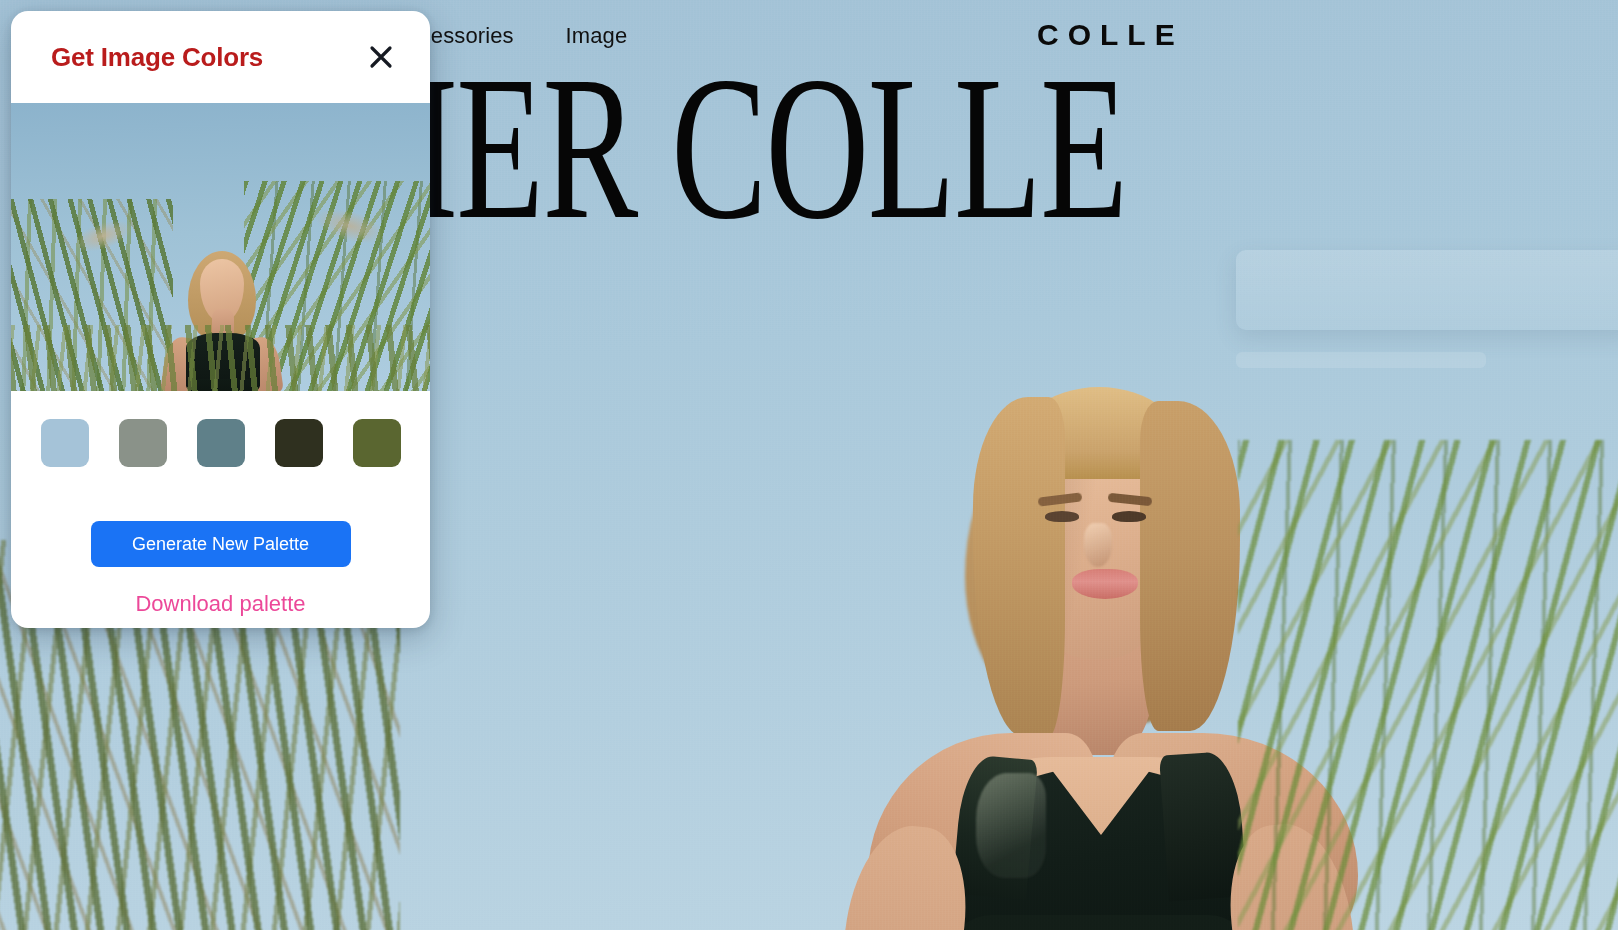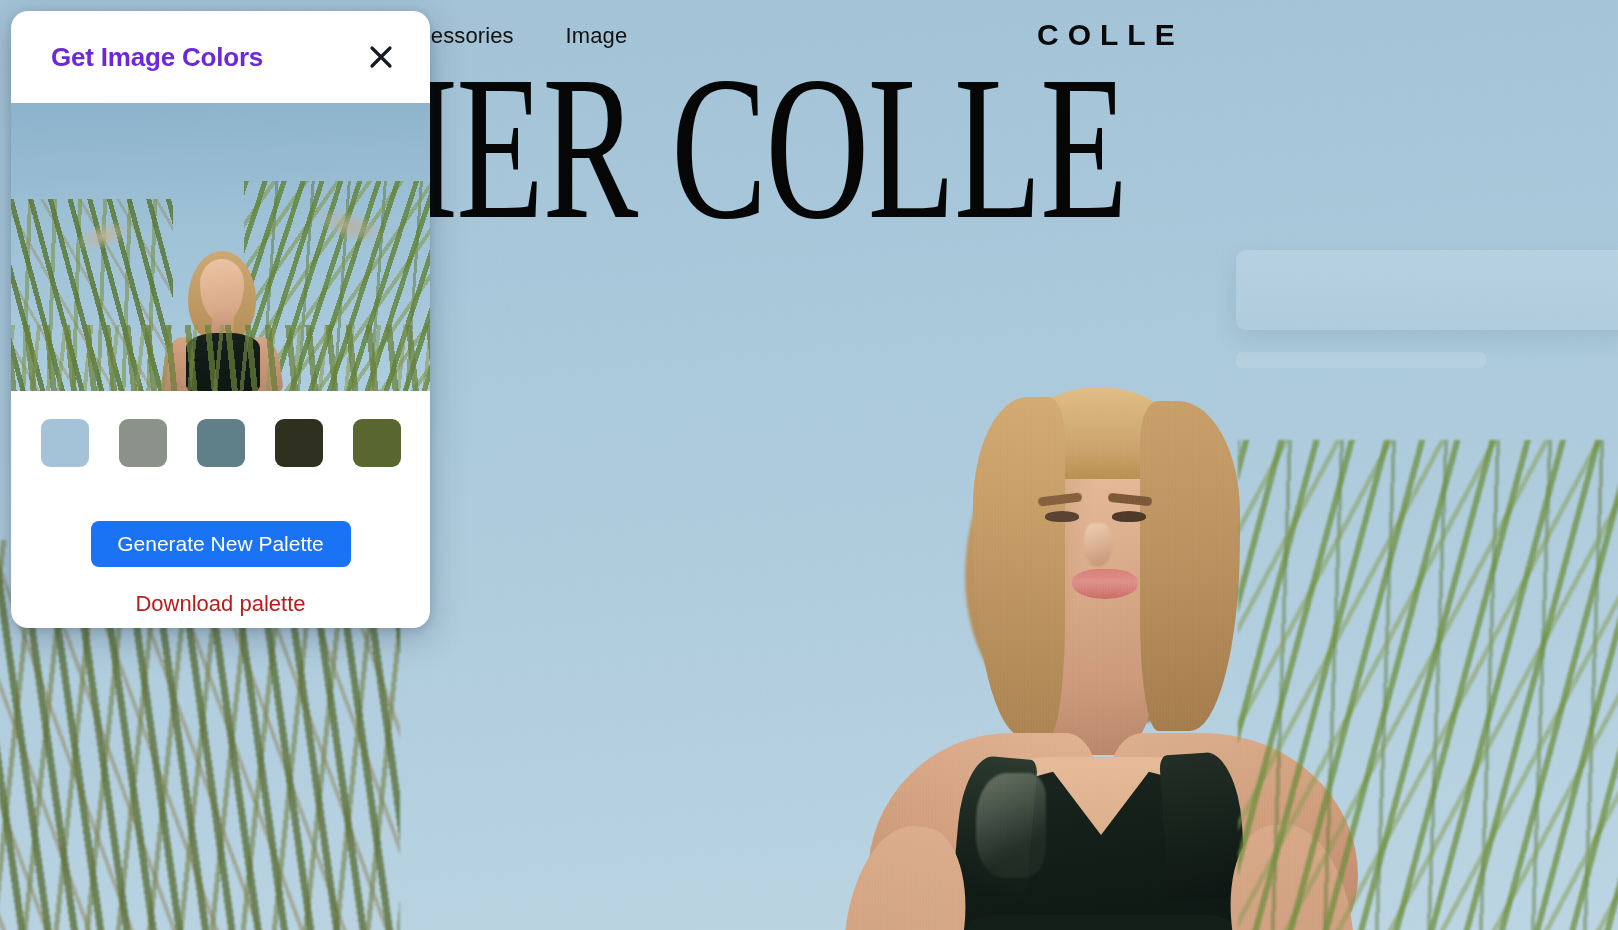--- a/index.html
+++ b/index.html
@@ -309,21 +309,21 @@
     border-radius: 9px;
     cursor: pointer;
     border: none;
     padding: 0;
   }
   .generate-btn {
     margin-top: 54px;
     width: 260px; height: 46px;
     background: #1a73f5;
     color: #ffffff;
-    font-size: 21px;
+    font-size: 18px;
     font-family: "Liberation Sans", sans-serif;
     border: none; border-radius: 8px;
     cursor: pointer;
     display: flex; align-items: center; justify-content: center;
   }
   .download-link {
     margin-top: 24px;
     color: #1a73f5;
     font-size: 22px;
     text-decoration: none;
@@ -380,21 +380,21 @@
       <a class="nav-link" href="#">Accessories</a>
       <a class="nav-link" href="#">Image</a>
     </div>
     <div class="brand-logo">COLLE</div>
   </nav>
 </div>
 
 <div class="ext-panel" style="background: rgb(255, 255, 255);">
 
   <div class="ext-header">
-    <div class="ext-title" style="color: #6d28d9;">Get Image Colors</div>
+    <div class="ext-title" style="color: #b91c1c;">Get Image Colors</div>
     <button class="ext-close" aria-label="Close">
       <svg width="26" height="26" viewBox="0 0 26 26" aria-hidden="true">
         <path d="M4 4 L22 22 M22 4 L4 22" stroke="#161a22" stroke-width="3.2" stroke-linecap="round" fill="none"></path>
       </svg>
     </button>
   </div>
 
   <div class="ext-thumb" title="Woman in black swimsuit standing among tall reeds under a blue sky">
     <div class="t-sky"></div>
     <div class="t-reed-l"></div>
@@ -417,15 +417,15 @@
     <div class="swatches">
       <button class="swatch" style="background: rgb(165, 195, 216);"></button>
       <button class="swatch" style="background: rgb(138, 146, 137);"></button>
       <button class="swatch" style="background: rgb(95, 128, 137);"></button>
       <button class="swatch" style="background: rgb(47, 48, 31);"></button>
       <button class="swatch" style="background: rgb(90, 102, 48);"></button>
     </div>
 
     <button class="generate-btn" style="background: rgb(26, 115, 245);">Generate New Palette</button>
 
-    <a class="download-link" href="#" style="color: #b91c1c;">Download palette</a>
+    <a class="download-link" href="#" style="color: #ec4899;">Download palette</a>
   </div>
 </div>
 
 </body></html>

